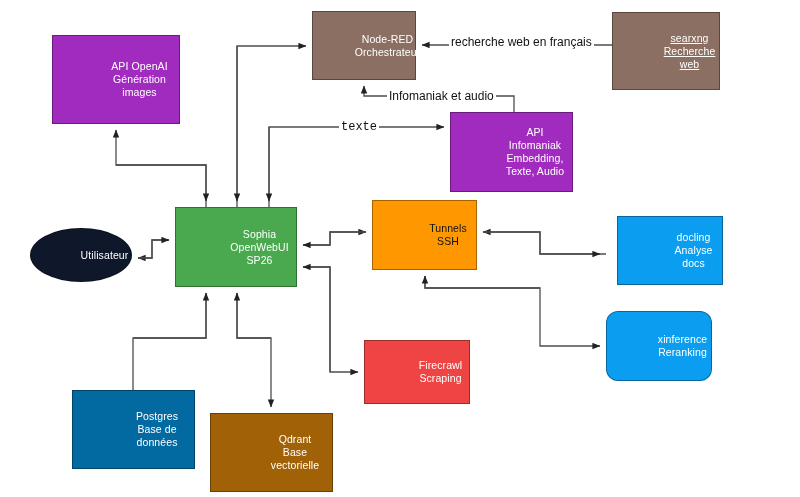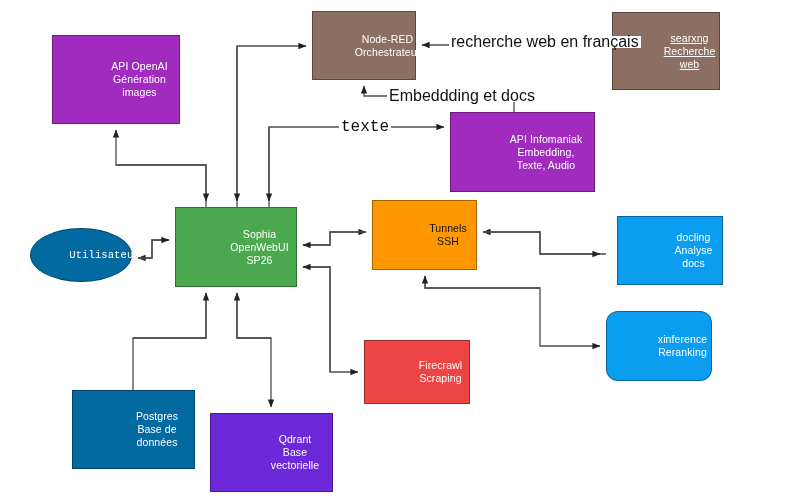--- a/index.html
+++ b/index.html
@@ -40,21 +40,21 @@
   .node .lbl {
     white-space: pre-line;
     padding: 0 4px;
   }
   .ellipse {
     border-radius: 50%;
   }
   .edge-label {
     position: absolute;
     font-family: "Liberation Sans", sans-serif;
-    font-size: 16px;
+    font-size: 12px;
     color: #111111;
     background: #ffffff;
     padding: 0 2px;
     white-space: nowrap;
     z-index: 3;
     line-height: 12px;
     text-align: center;
   }
 </style>
 </head>
@@ -100,30 +100,30 @@
 Génération images</span>
       </div>
       <div class="node" style="left: 312px; top: 11px; width: 104px; height: 69px; background: rgb(139, 111, 99); color: rgb(255, 255, 255);">
         <span class="lbl">Node-RED
 Orchestrateur</span>
       </div>
       <div class="node" style="left: 612px; top: 12px; width: 108px; height: 78px; background: rgb(139, 111, 99); color: rgb(255, 255, 255); text-decoration: underline;">
         <span class="lbl">searxng
 Recherche web</span>
       </div>
-      <div class="node" style="left: 450px; top: 112px; width: 145px; height: 80px; background: rgb(161, 43, 191); color: rgb(255, 255, 255);">
+      <div class="node" style="left: 450px; top: 112px; width: 123px; height: 80px; background: rgb(161, 43, 191); color: rgb(255, 255, 255);">
         <span class="lbl">API Infomaniak
 Embedding, Texte, Audio</span>
       </div>
       <div class="node" style="left: 175px; top: 207px; width: 122px; height: 80px; background: rgb(74, 169, 78); color: rgb(255, 255, 255);">
         <span class="lbl">Sophia
 OpenWebUI
 SP26</span>
       </div>
-      <div class="node ellipse" style="left: 30px; top: 228px; width: 102px; height: 54px; background: #0369a1; color: rgb(255, 255, 255); font-family: Liberation Mono, monospace;">
+      <div class="node ellipse" style="left: 30px; top: 228px; width: 102px; height: 54px; background: #0f172a; color: rgb(255, 255, 255);">
         <span class="lbl">Utilisateur</span>
       </div>
       <div class="node" style="left: 372px; top: 200px; width: 105px; height: 70px; background: rgb(255, 152, 0); color: rgb(17, 17, 17);">
         <span class="lbl">Tunnels SSH</span>
       </div>
       <div class="node" style="left: 606px; top: 216px; width: 106px; height: 69px; background: rgb(11, 158, 240); color: rgb(255, 255, 255); margin-left: 11px;">
         <span class="lbl">docling
 Analyse docs</span>
       </div>
       <div class="node" style="left: 606px; top: 311px; width: 106px; height: 70px; background: rgb(11, 158, 240); color: rgb(255, 255, 255); border-radius: 12px;">
@@ -131,24 +131,24 @@
 Reranking</span>
       </div>
       <div class="node" style="left: 364px; top: 340px; width: 106px; height: 64px; background: #ef4444; color: rgb(255, 255, 255);">
         <span class="lbl">Firecrawl
 Scraping</span>
       </div>
       <div class="node" style="left: 72px; top: 390px; width: 123px; height: 79px; background: #0369a1; color: rgb(255, 255, 255);">
         <span class="lbl">Postgres
 Base de données</span>
       </div>
-      <div class="node" style="left: 210px; top: 413px; width: 123px; height: 79px; background: #6d28d9; color: rgb(255, 255, 255);">
+      <div class="node" style="left: 210px; top: 413px; width: 123px; height: 79px; background: #a16207; color: rgb(255, 255, 255);">
         <span class="lbl">Qdrant
 Base vectorielle</span>
       </div>
     </div>
   <div id="labels-layer">
       <div class="edge-label" style="left: 449px; top: 36px;">recherche web en français</div>
-      <div class="edge-label" style="left: 387px; top: 90px;">Embeddding et docs</div>
+      <div class="edge-label" style="left: 387px; top: 90px;">Infomaniak et audio</div>
       <div class="edge-label" style="left: 339px; top: 121px; font-family: Liberation Mono, monospace;">texte</div>
     </div>
 
 </div>
 
 </body></html>

